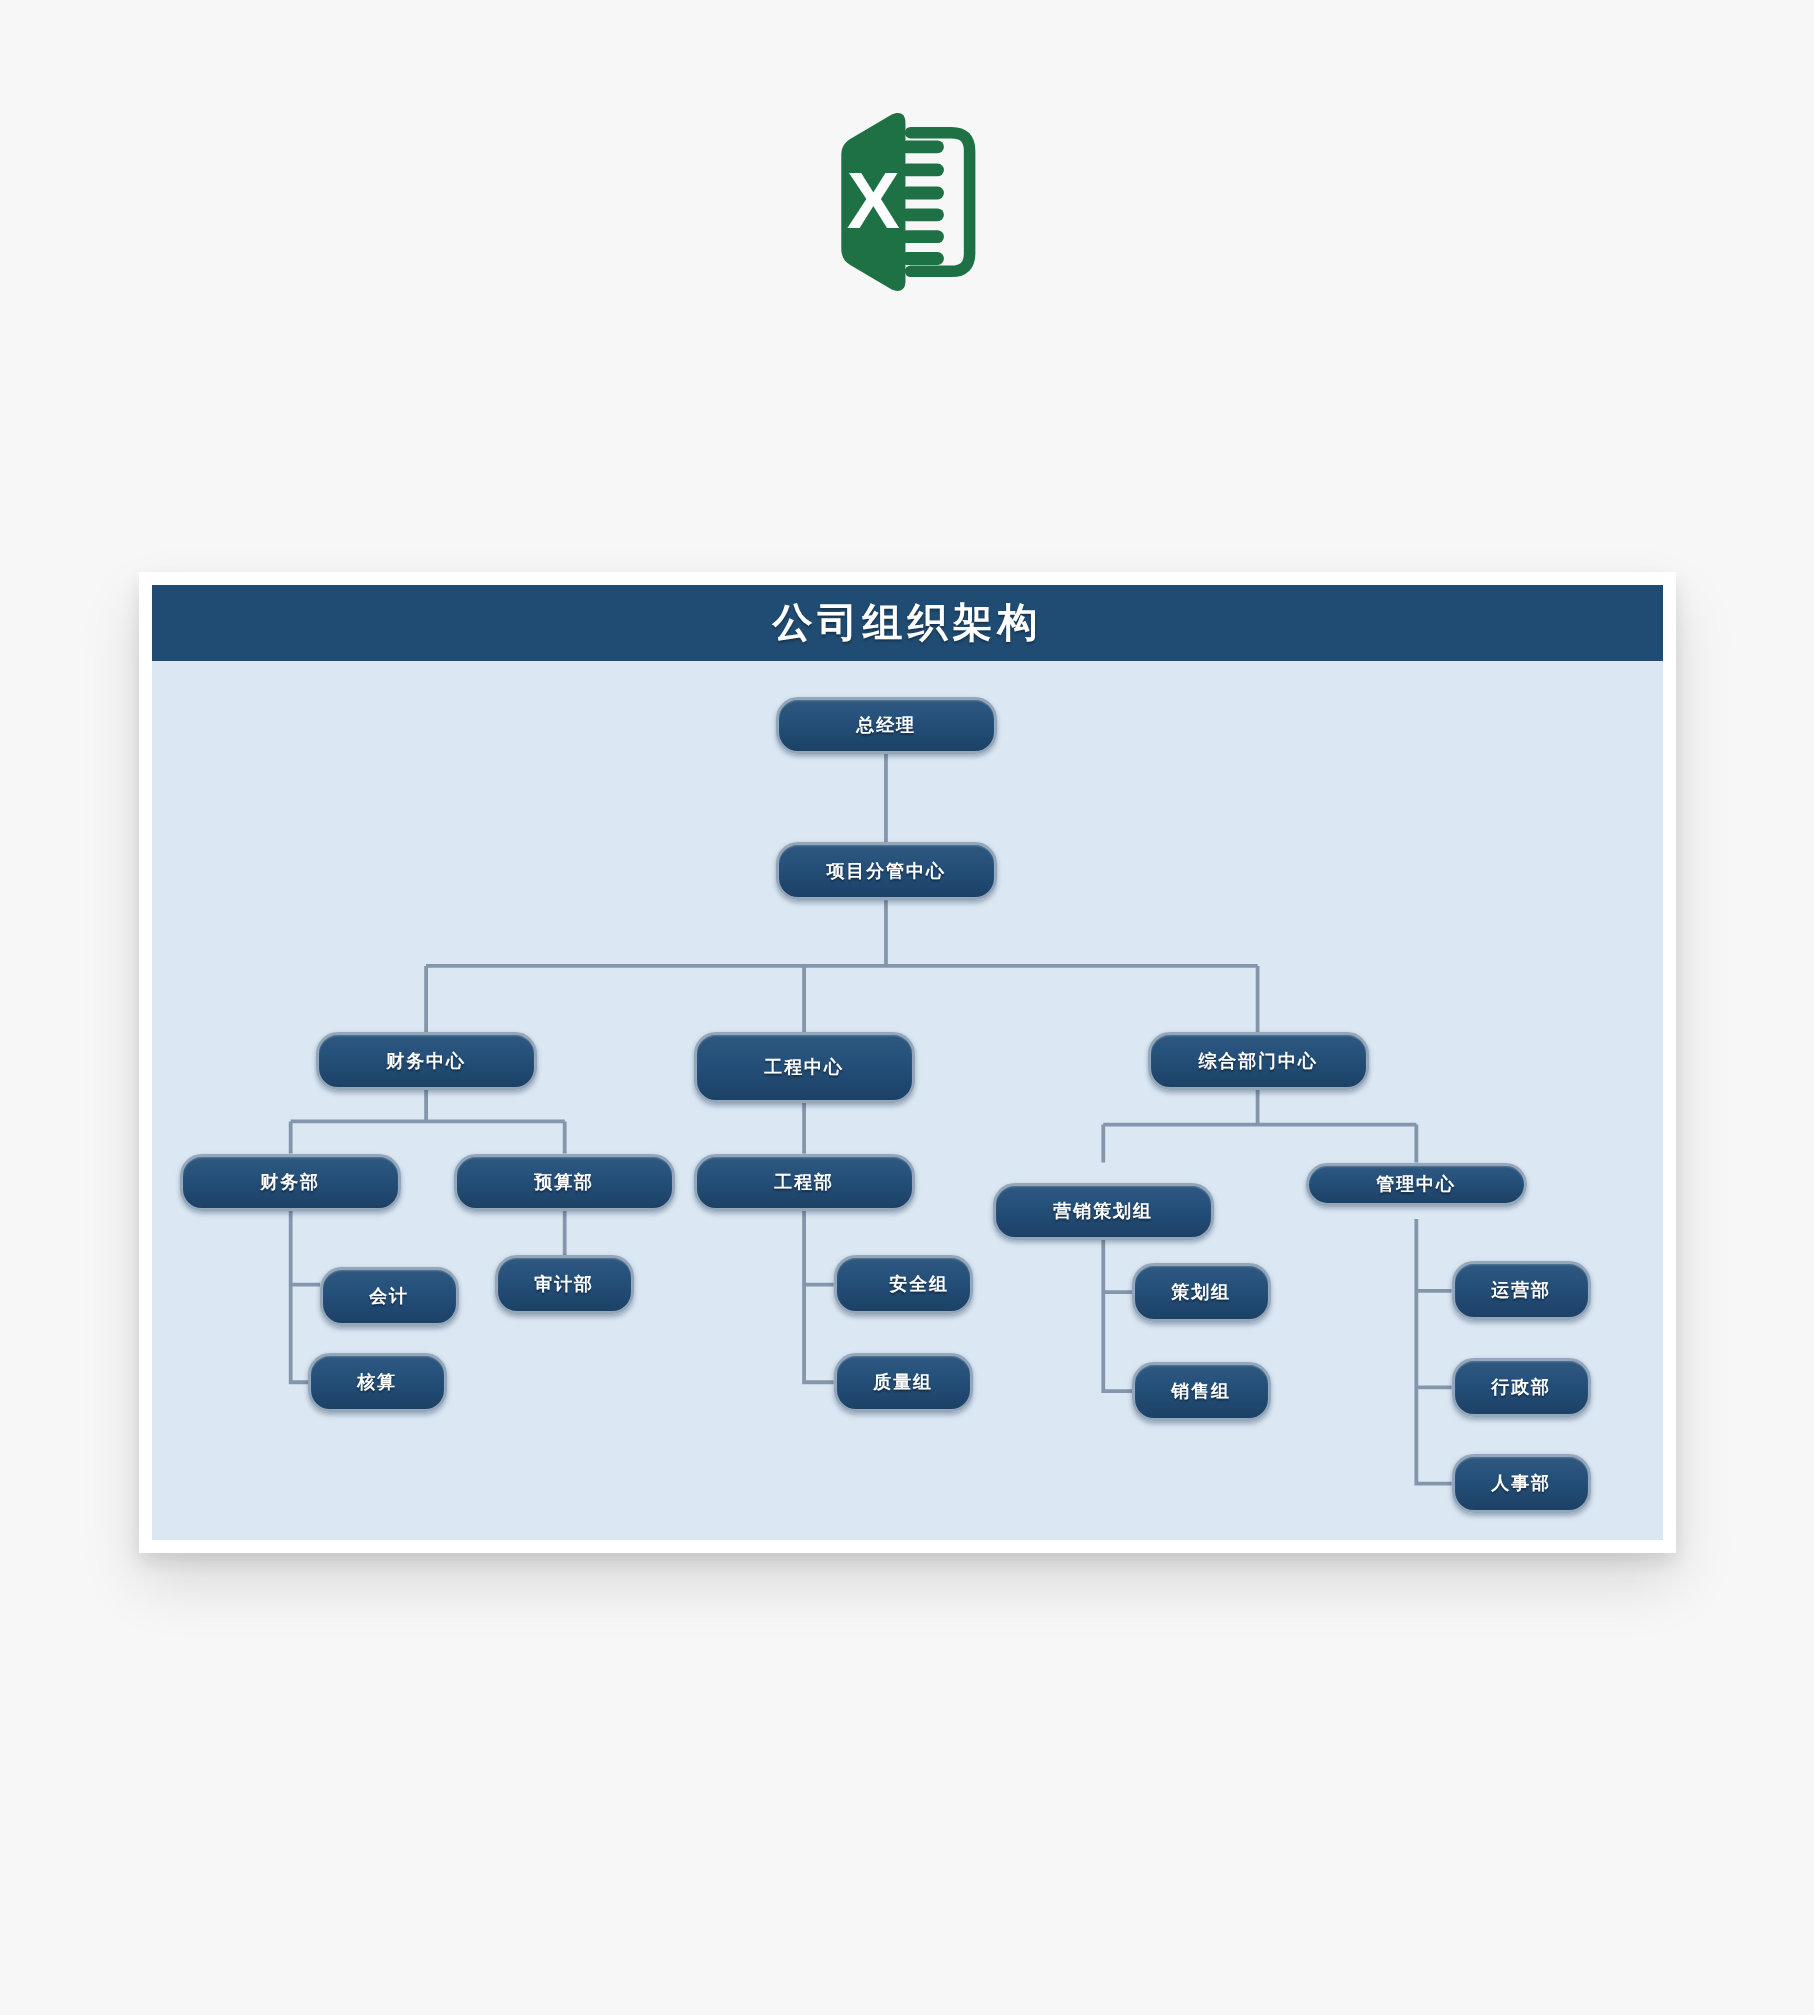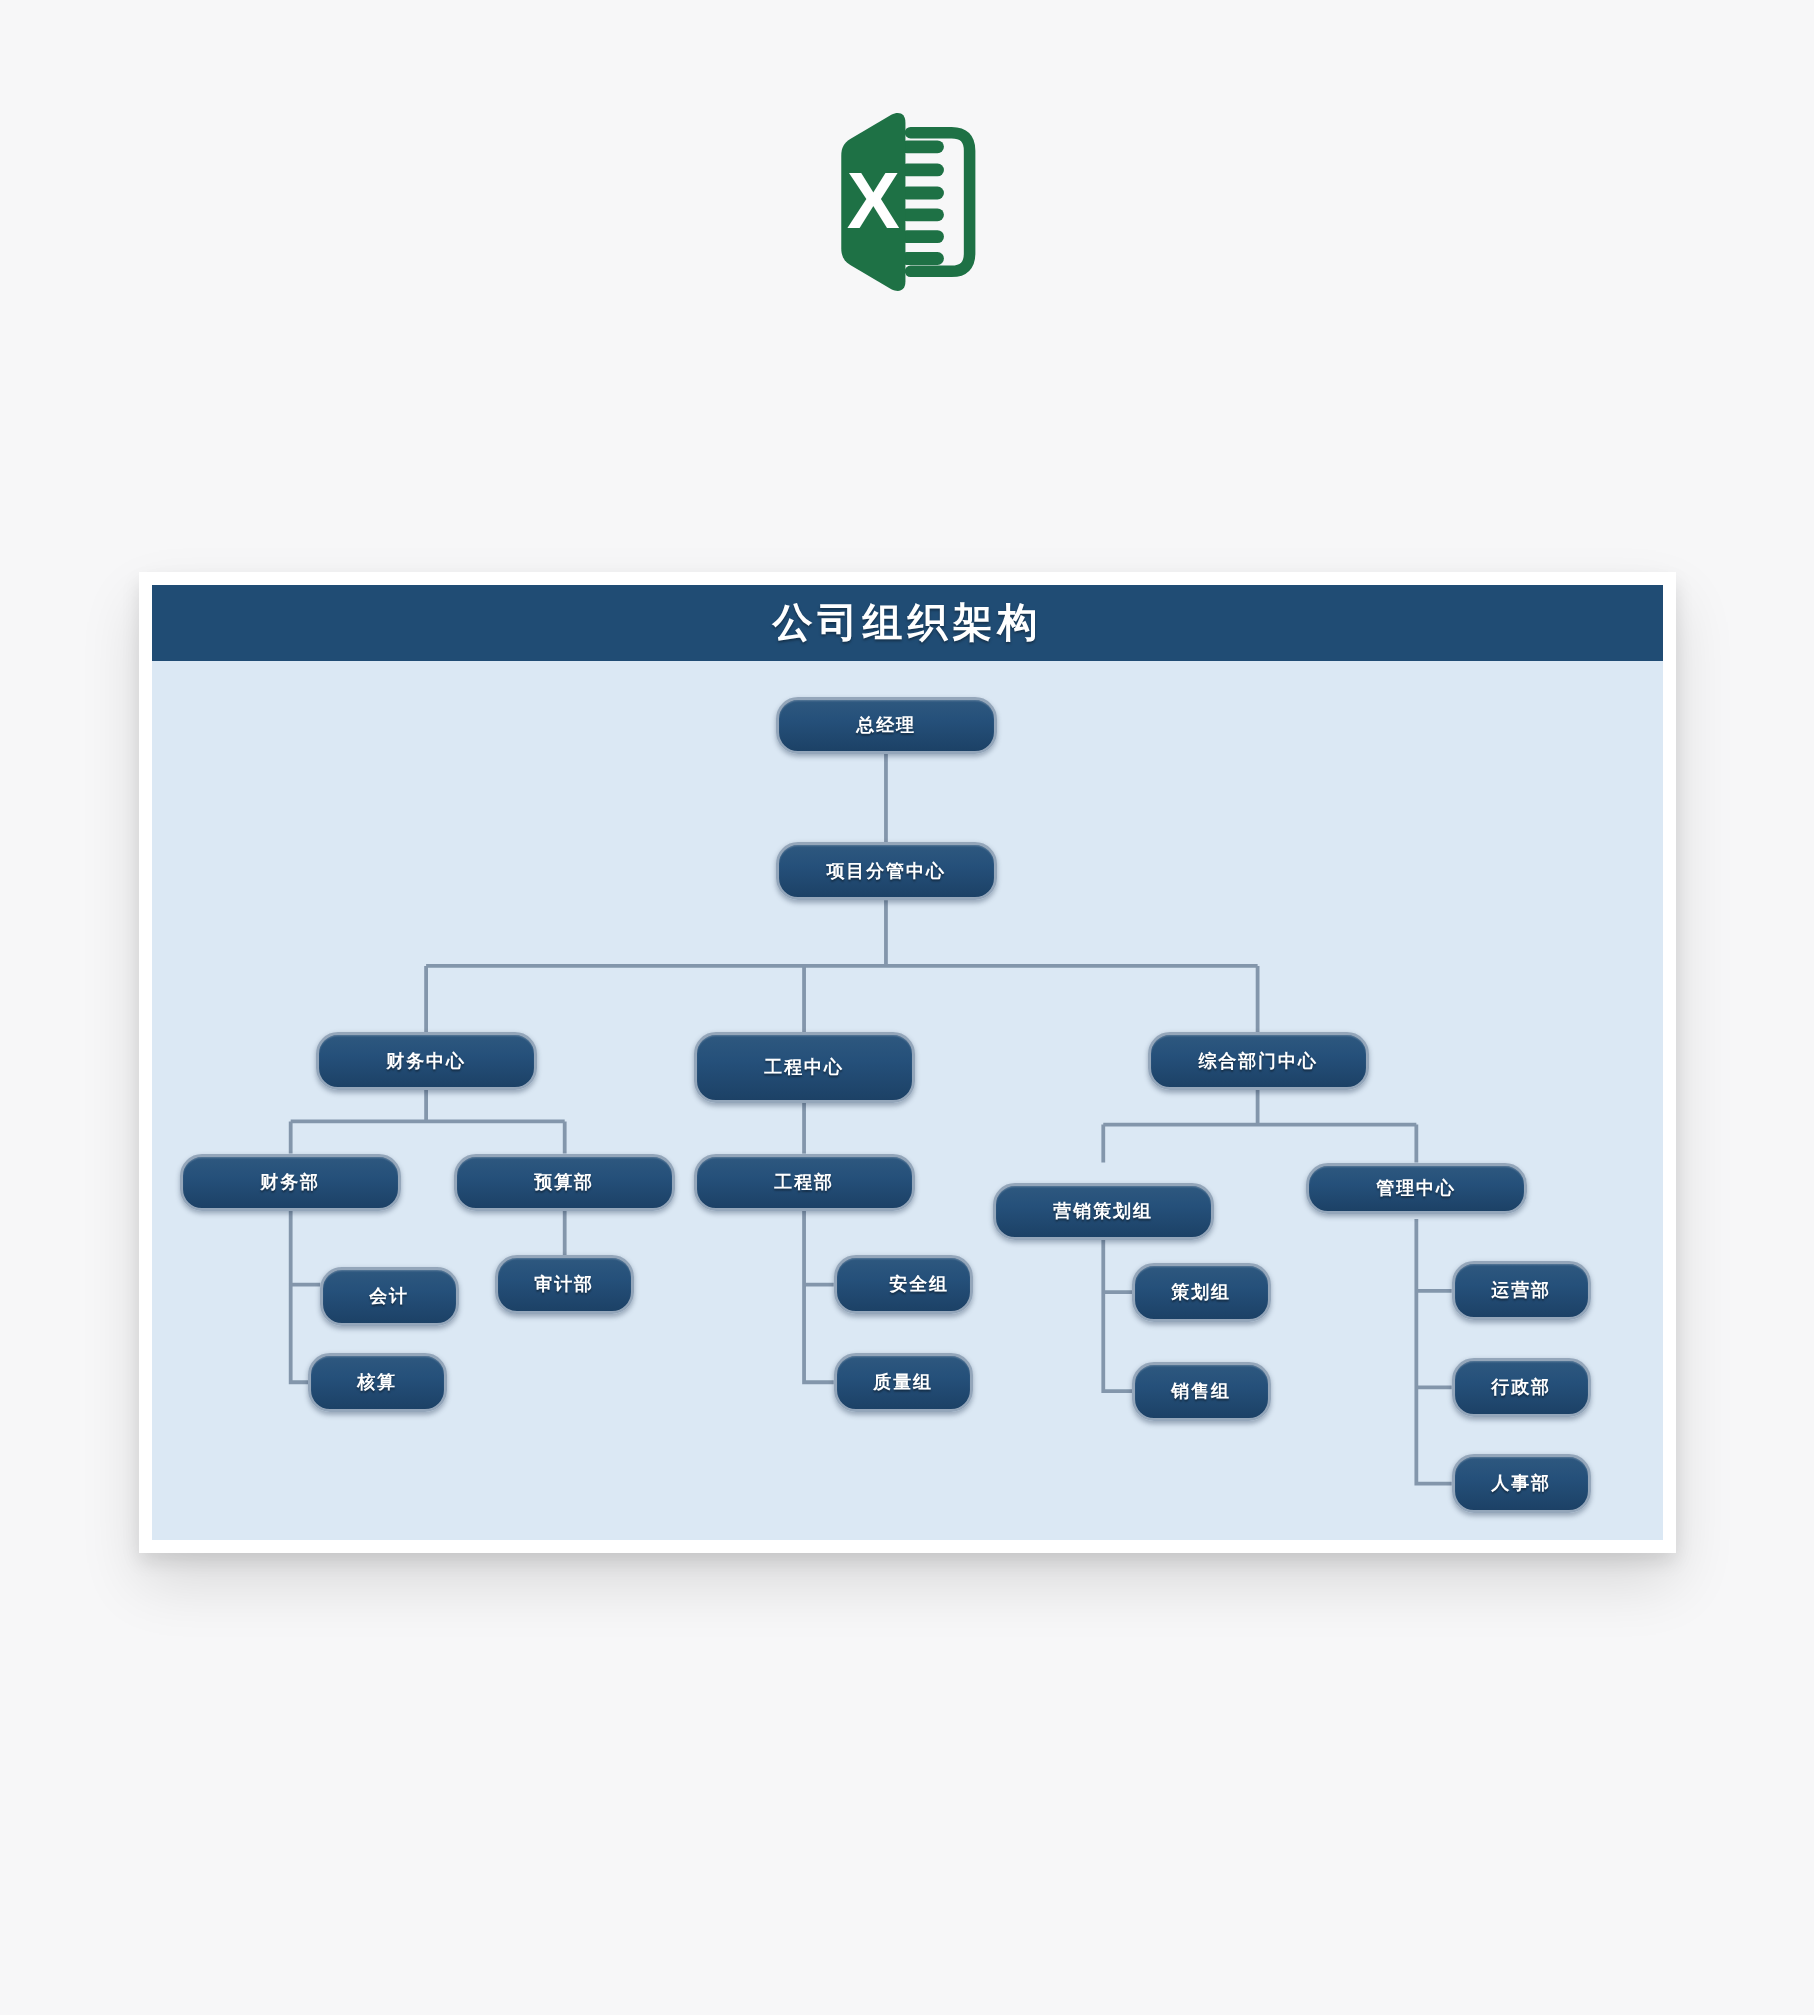--- a/index.html
+++ b/index.html
@@ -96,21 +96,21 @@
         <div class="node" style="left:624px;top:181px;width:221px;height:58px;">项目分管中心</div>
 
         <div class="node" style="left:164px;top:371px;width:221px;height:58px;">财务中心</div>
         <div class="node" style="left:542px;top:371px;width:221px;height:71px;">工程中心</div>
         <div class="node" style="left:996px;top:371px;width:221px;height:58px;">综合部门中心</div>
 
         <div class="node" style="left:28px;top:493px;width:221px;height:57px;">财务部</div>
         <div class="node" style="left:302px;top:493px;width:221px;height:57px;">预算部</div>
         <div class="node" style="left:542px;top:493px;width:221px;height:57px;">工程部</div>
         <div class="node" style="left:841px;top:502px;width:221px;height:57px;margin-top:20px;">营销策划组</div>
-        <div class="node" style="left:1154px;top:502px;width:221px;height:51px;font-family:Liberation Serif, serif;">管理中心</div>
+        <div class="node" style="left:1154px;top:502px;width:221px;height:43px;font-family:Liberation Serif, serif;">管理中心</div>
 
         <div class="node" style="left:168px;top:594px;width:139px;height:59px;margin-top:12px;">会计</div>
         <div class="node" style="left:343px;top:594px;width:139px;height:59px;">审计部</div>
         <div class="node" style="left:682px;top:594px;width:139px;height:59px;padding-left:32px;">安全组</div>
         <div class="node" style="left:980px;top:602px;width:139px;height:59px;">策划组</div>
         <div class="node" style="left:1300px;top:600px;width:139px;height:59px;">运营部</div>
 
         <div class="node" style="left:156px;top:692px;width:139px;height:59px;">核算</div>
         <div class="node" style="left:682px;top:692px;width:139px;height:59px;">质量组</div>
         <div class="node" style="left:980px;top:701px;width:139px;height:59px;">销售组</div>

